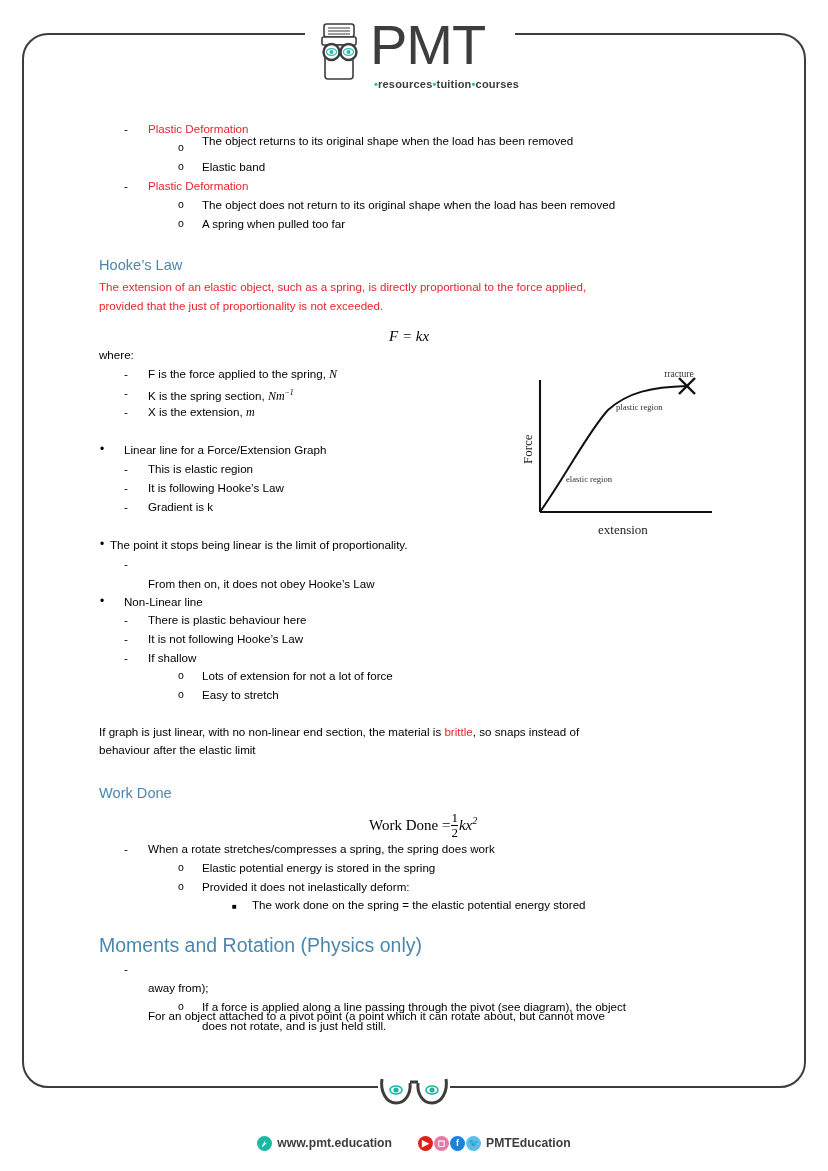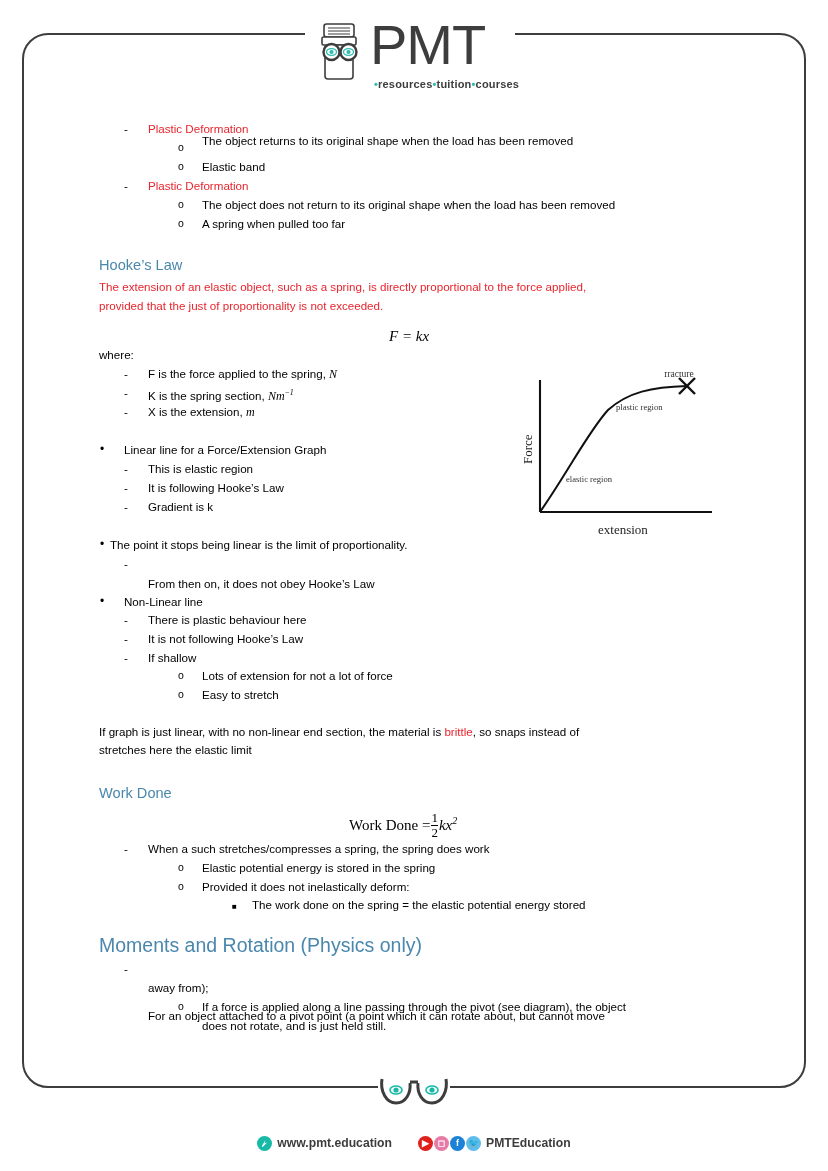--- a/index.html
+++ b/index.html
@@ -119,20 +119,21 @@
 
   
   .formula {
     position: absolute;
     font-family: "Liberation Serif", serif;
     font-size: 15px;
     font-style: italic;
   }
   .formula-upright {
     font-style: normal;
+    margin-left: 20px;
   }
   .frac {
     display: inline-block;
     vertical-align: middle;
     text-align: center;
     font-style: normal;
     line-height: 1.05;
     font-size: 13px;
     margin: 0 1px;
     position: relative;
@@ -310,28 +311,28 @@
   <span class="bullet-dash" style="left:124px; top:650px;">-</span>
   <span class="line" style="left:148px; top:650px;">If shallow</span>
 
   <span class="bullet-circ" style="left:178px; top:668px;">o</span>
   <span class="line" style="left:202px; top:668px;">Lots of extension for not a lot of force</span>
 
   <span class="bullet-circ" style="left:178px; top:687px;">o</span>
   <span class="line" style="left:202px; top:687px;">Easy to stretch</span>
 
   <span class="line" style="left:99px; top:724px;"><span>If graph is just linear, with no non-linear end section, the material is </span><span class="red">brittle</span><span>, so snaps instead of</span></span>
-  <span class="line" style="left:99px; top:742px;">stretches here the elastic limit</span>
+  <span class="line" style="left:99px; top:742px;">behaviour after the elastic limit</span>
 
   <span class="line blue-h" style="left:99px; top:784px;">Work Done</span>
 
   <span class="formula formula-upright" style="left:349px; top:812px;"><span>Work Done =</span><span class="frac"><span class="num">1</span><span class="den">2</span></span><span style="font-style:italic">kx</span><span class="sup" style="font-style:italic">2</span></span>
 
   <span class="bullet-dash" style="left:124px; top:841px;">-</span>
-  <span class="line" style="left:148px; top:841px;">When a such stretches/compresses a spring, the spring does work</span>
+  <span class="line" style="left:148px; top:841px;">When a rotate stretches/compresses a spring, the spring does work</span>
 
   <span class="bullet-circ" style="left:178px; top:860px;">o</span>
   <span class="line" style="left:202px; top:860px;">Elastic potential energy is stored in the spring</span>
 
   <span class="bullet-circ" style="left:178px; top:879px;">o</span>
   <span class="line" style="left:202px; top:879px;">Provided it does not inelastically deform:</span>
 
   <span class="bullet-sq" style="left:232px; top:899px;">■</span>
   <span class="line" style="left:252px; top:897px;">The work done on the spring = the elastic potential energy stored</span>
 

